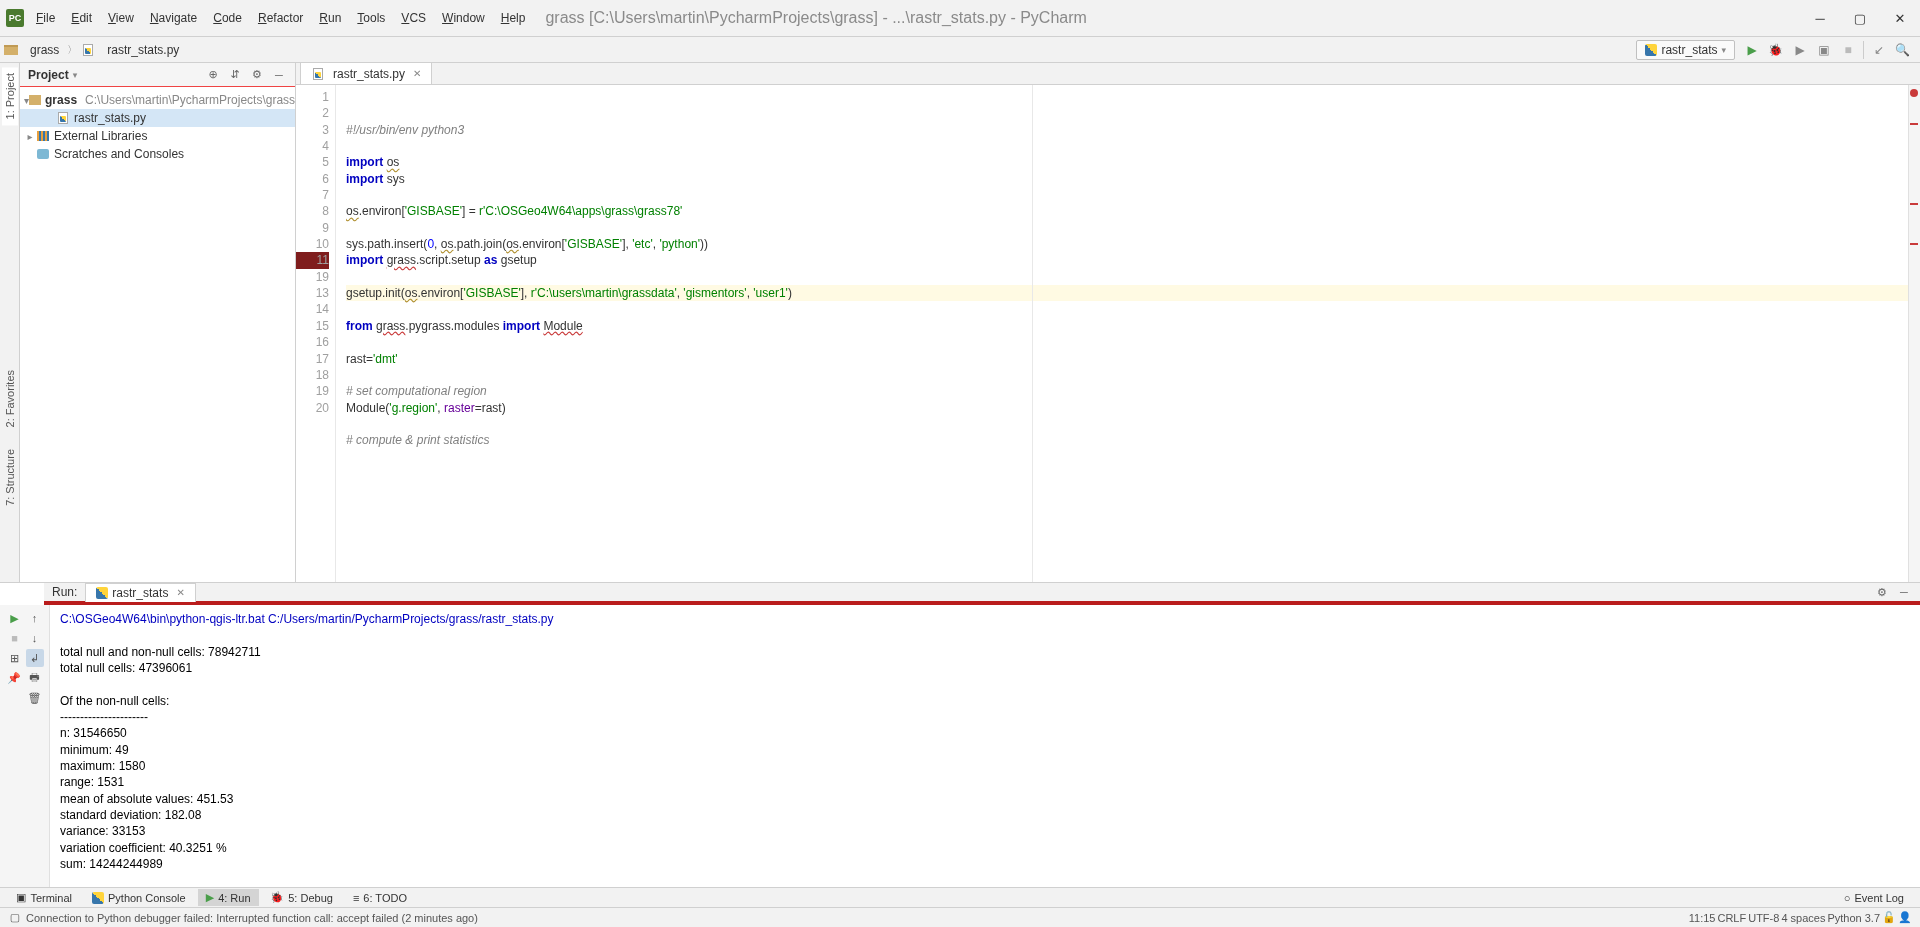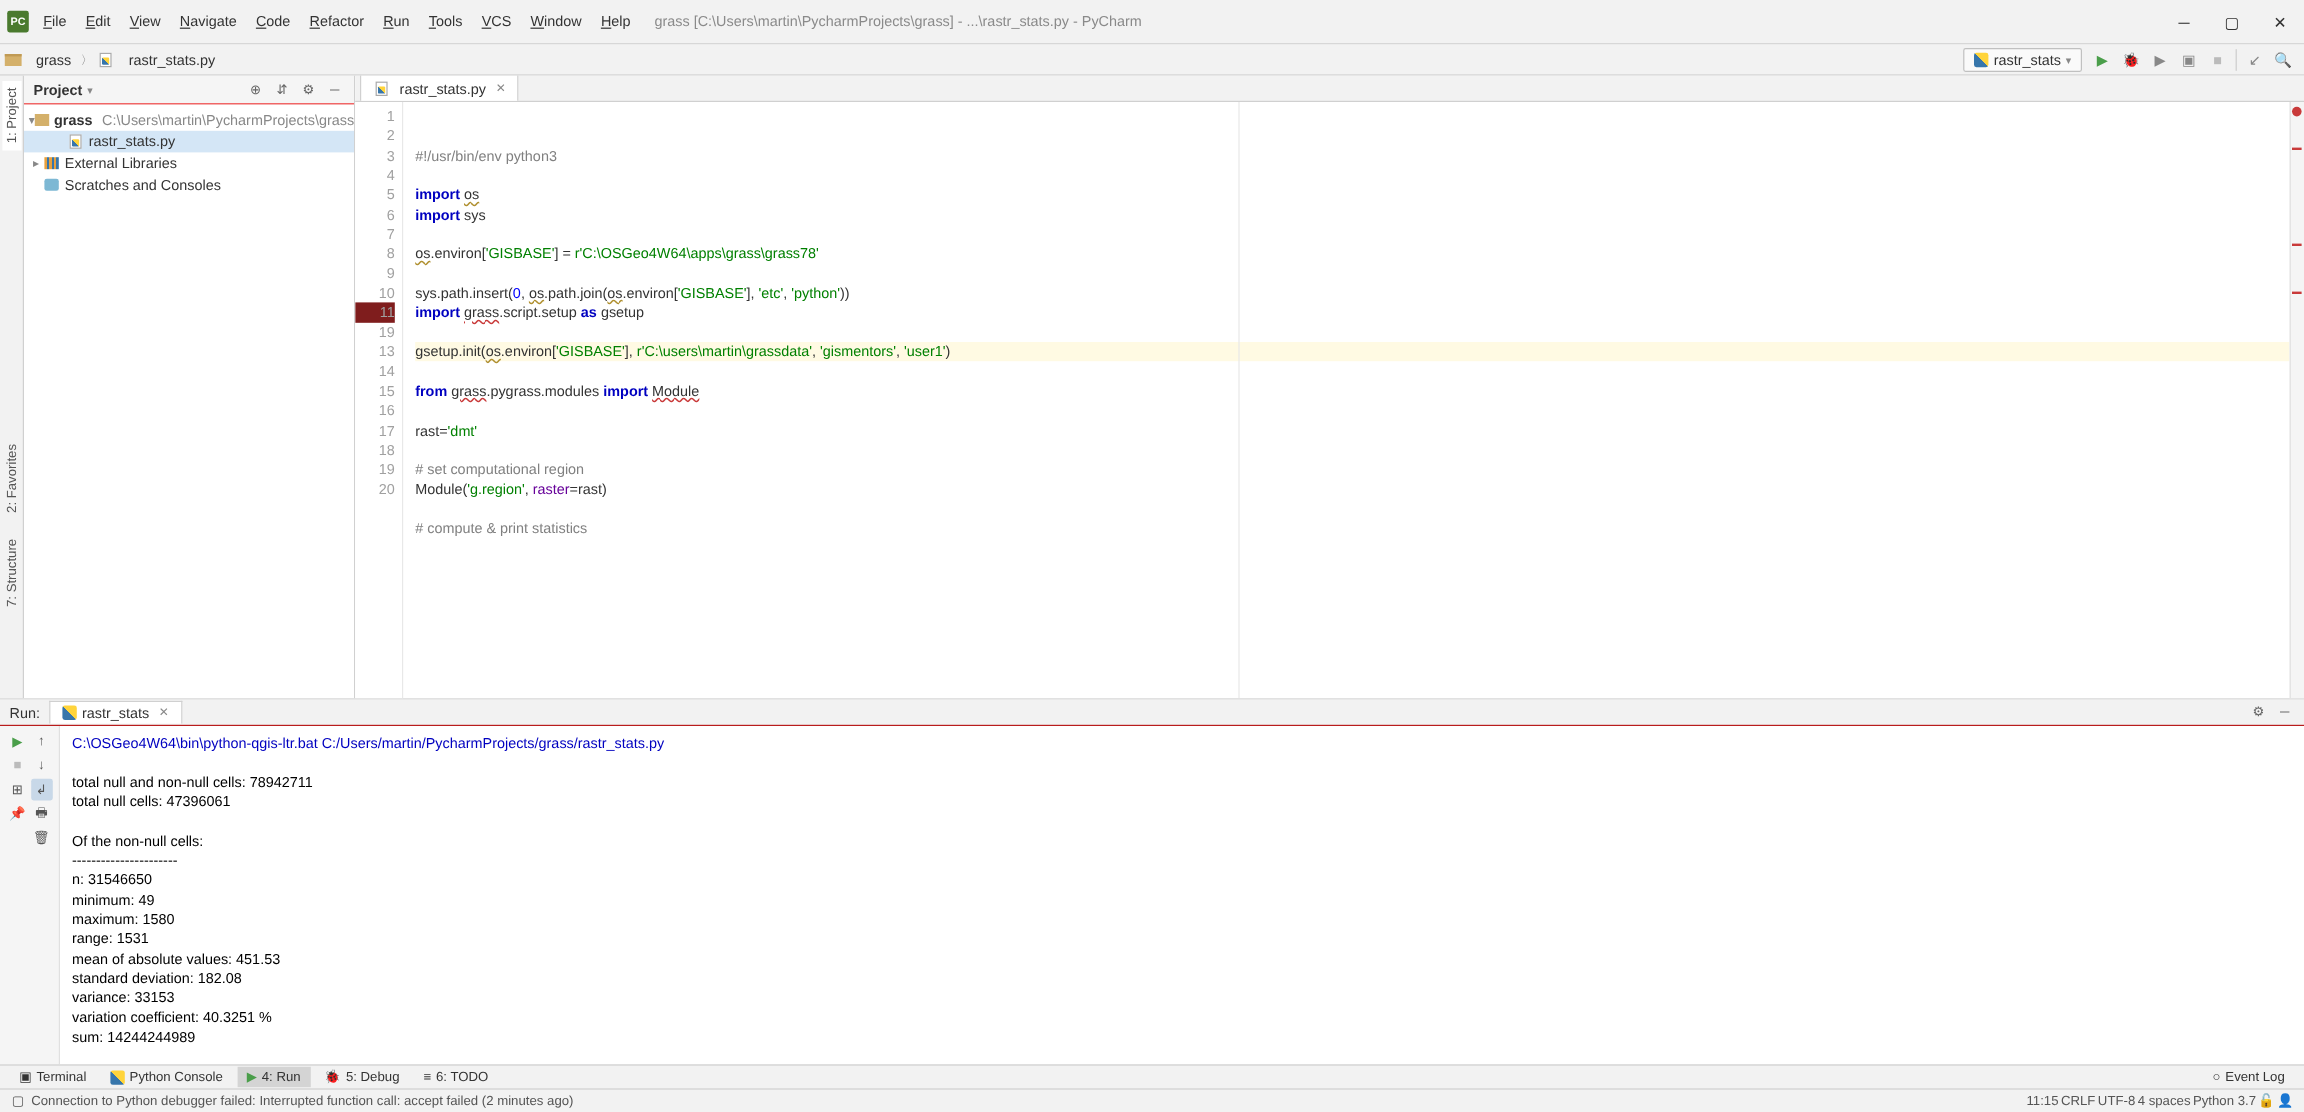--- a/index.html
+++ b/index.html
@@ -4,21 +4,21 @@
 <style>
 * { margin: 0; padding: 0; box-sizing: border-box; font-family: 'Segoe UI', Tahoma, sans-serif; }
 body { width: 1920px; height: 927px; background: #f2f2f2; font-size: 12px; color: #333; overflow: hidden; display: flex; flex-direction: column; }
 
 
 .titlebar { height: 37px; background: #f2f2f2; display: flex; align-items: center; border-bottom: 1px solid #d0d0d0; }
 .app-icon { width: 18px; height: 18px; background: #4a7a2e; margin: 0 6px; display: flex; align-items: center; justify-content: center; color: #fff; font-size: 9px; font-weight: bold; border-radius: 2px; }
 .menu-bar { display: flex; gap: 4px; }
 .menu-item { padding: 2px 6px; cursor: default; font-size: 12px; }
 .menu-item u { text-decoration: underline; }
-.title-text { margin-left: 14px; color: #8a8a8a; font-size: 12px; }
+.title-text { margin-left: 14px; color: #8a8a8a; font-size: 16px; }
 .win-controls { margin-left: auto; display: flex; }
 .win-btn { width: 40px; height: 22px; display: flex; align-items: center; justify-content: center; cursor: default; font-size: 13px; }
 
 
 .navbar { height: 26px; background: #f2f2f2; display: flex; align-items: center; border-bottom: 1px solid #d0d0d0; padding: 0 4px; }
 .folder-icon { width: 14px; height: 10px; background: #d4b06a; border-top: 2px solid #c09a54; margin-right: 4px; }
 .breadcrumb { display: flex; align-items: center; gap: 4px; }
 .bc-item { padding: 2px 4px; cursor: default; }
 .bc-sep { color: #808080; font-size: 10px; }
 .config-selector { margin-left: auto; display: flex; align-items: center; gap: 4px; border: 1px solid #c0c0c0; padding: 2px 8px; border-radius: 2px; background: #fafafa; }
@@ -66,29 +66,29 @@
 .code-line { height: 16.35px; }
 .code-line.hl { background: #fffae3; }
 .error-stripe { width: 12px; background: #f5f5f5; border-left: 1px solid #e0e0e0; position: relative; }
 .err-mark { position: absolute; right: 2px; width: 8px; height: 2px; background: #c93a3a; }
 .err-top { position: absolute; top: 4px; right: 2px; width: 8px; height: 8px; background: #c93a3a; border-radius: 50%; }
 .print-margin { position: absolute; top: 0; bottom: 0; left: 696px; width: 1px; background: #e8e8e8; }
 
 
 .c-kw { color: #0000c0; font-weight: bold; }
 .c-str { color: #008000; }
-.c-cmt { color: #808080; }
+.c-cmt { color: #808080; font-style: italic; }
 .c-warn { text-decoration: underline wavy #b09030; }
 .c-err-u { text-decoration: underline wavy #c93a3a; }
 .c-num { color: #0000ff; }
 .c-param { color: #660099; }
 
 
 .run-panel { height: 305px; display: flex; flex-direction: column; background: #fff; border-top: 1px solid #d0d0d0; }
-.run-header { height: 22px; background: #f2f2f2; border-bottom: 1px solid #b91c1c; display: flex; align-items: center; padding: 0 8px; }
+.run-header { height: 22px; background: #f2f2f2; border-bottom: 4px solid #b91c1c; display: flex; align-items: center; padding: 0 8px; margin-left: 44px; }
 .run-tab { background: #fff; padding: 2px 10px; border: 1px solid #d0d0d0; border-bottom: none; margin-left: 8px; display: flex; align-items: center; gap: 4px; }
 .run-header-icons { margin-left: auto; display: flex; gap: 6px; }
 
 .run-body { flex: 1; display: flex; overflow: hidden; }
 .run-toolbar { width: 50px; background: #f5f5f5; border-right: 1px solid #e0e0e0; display: flex; flex-direction: column; align-items: center; padding: 4px; gap: 2px; }
 .run-toolbar .rt-row { display: flex; gap: 2px; }
 .rt-btn { width: 18px; height: 18px; display: flex; align-items: center; justify-content: center; font-size: 11px; color: #555; cursor: default; border-radius: 2px; }
 .rt-btn.sel { background: #c8d8e8; }
 .console { flex: 1; padding: 6px 10px; font-family: 'Consolas', monospace; font-size: 12px; line-height: 16.35px; overflow: auto; }
 .console .cmd { color: #0000c0; }

